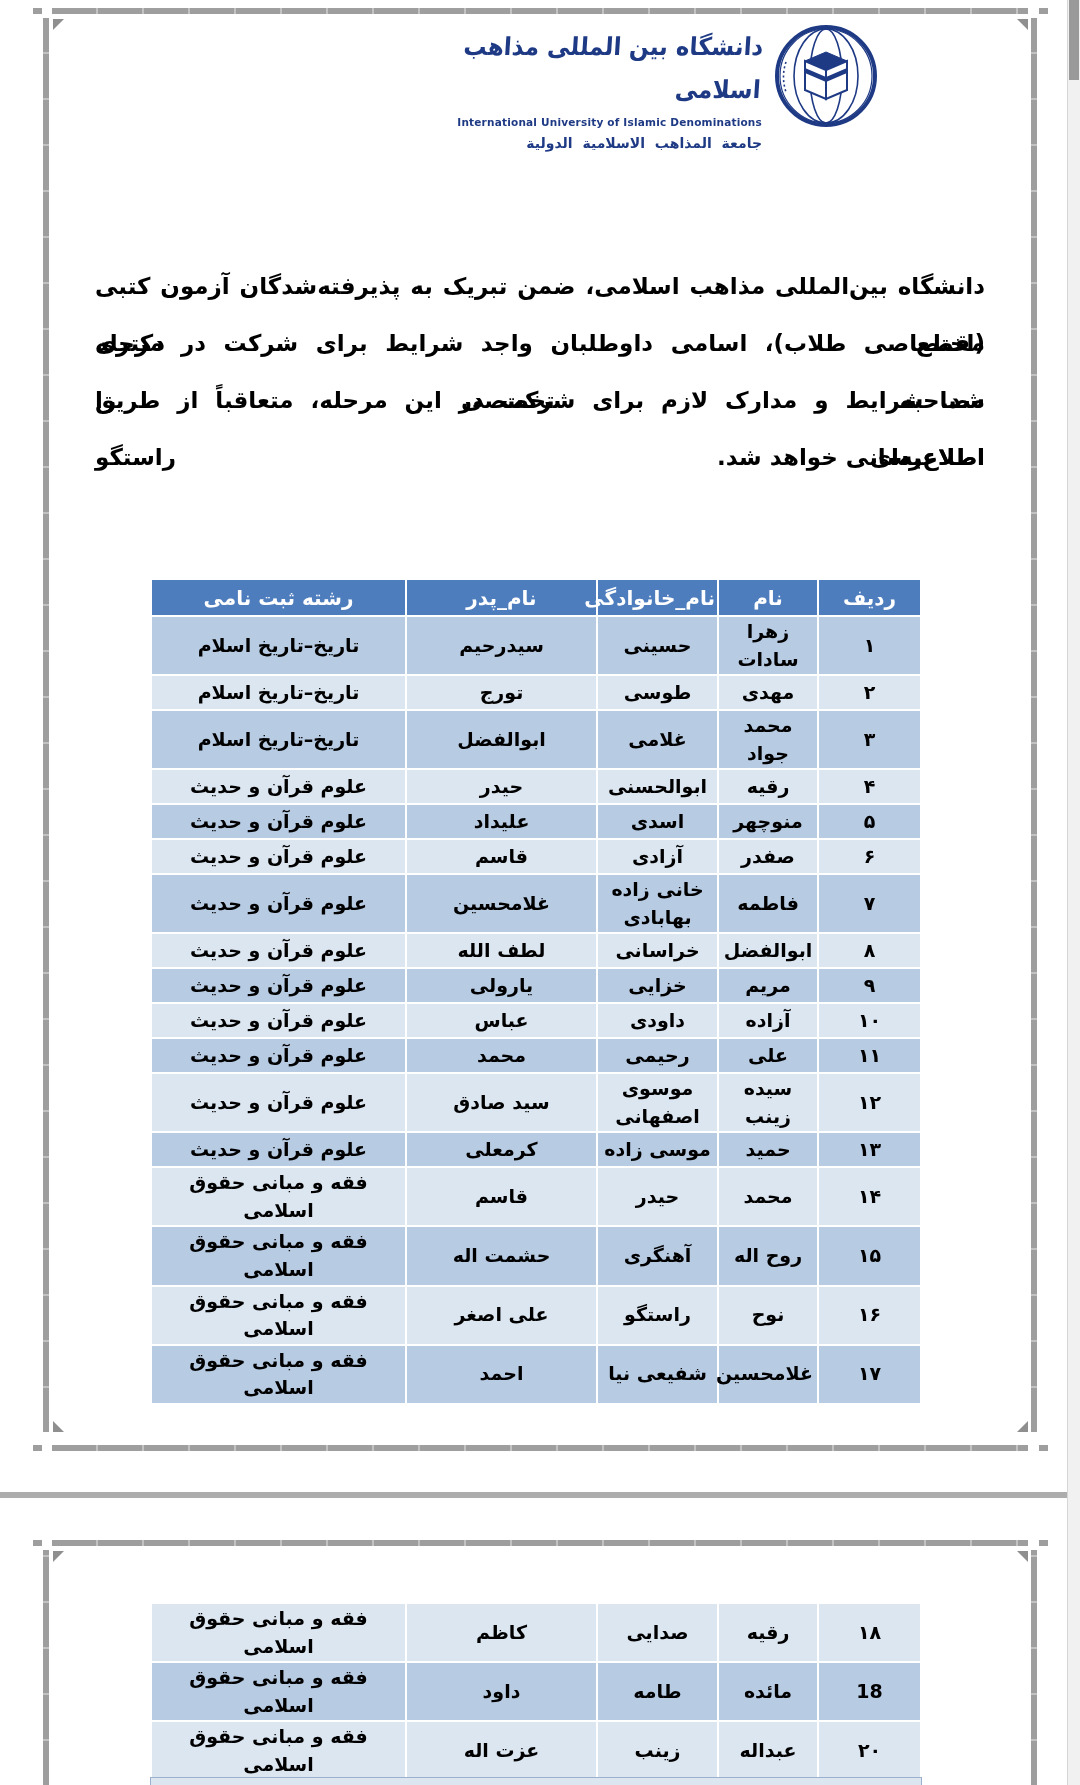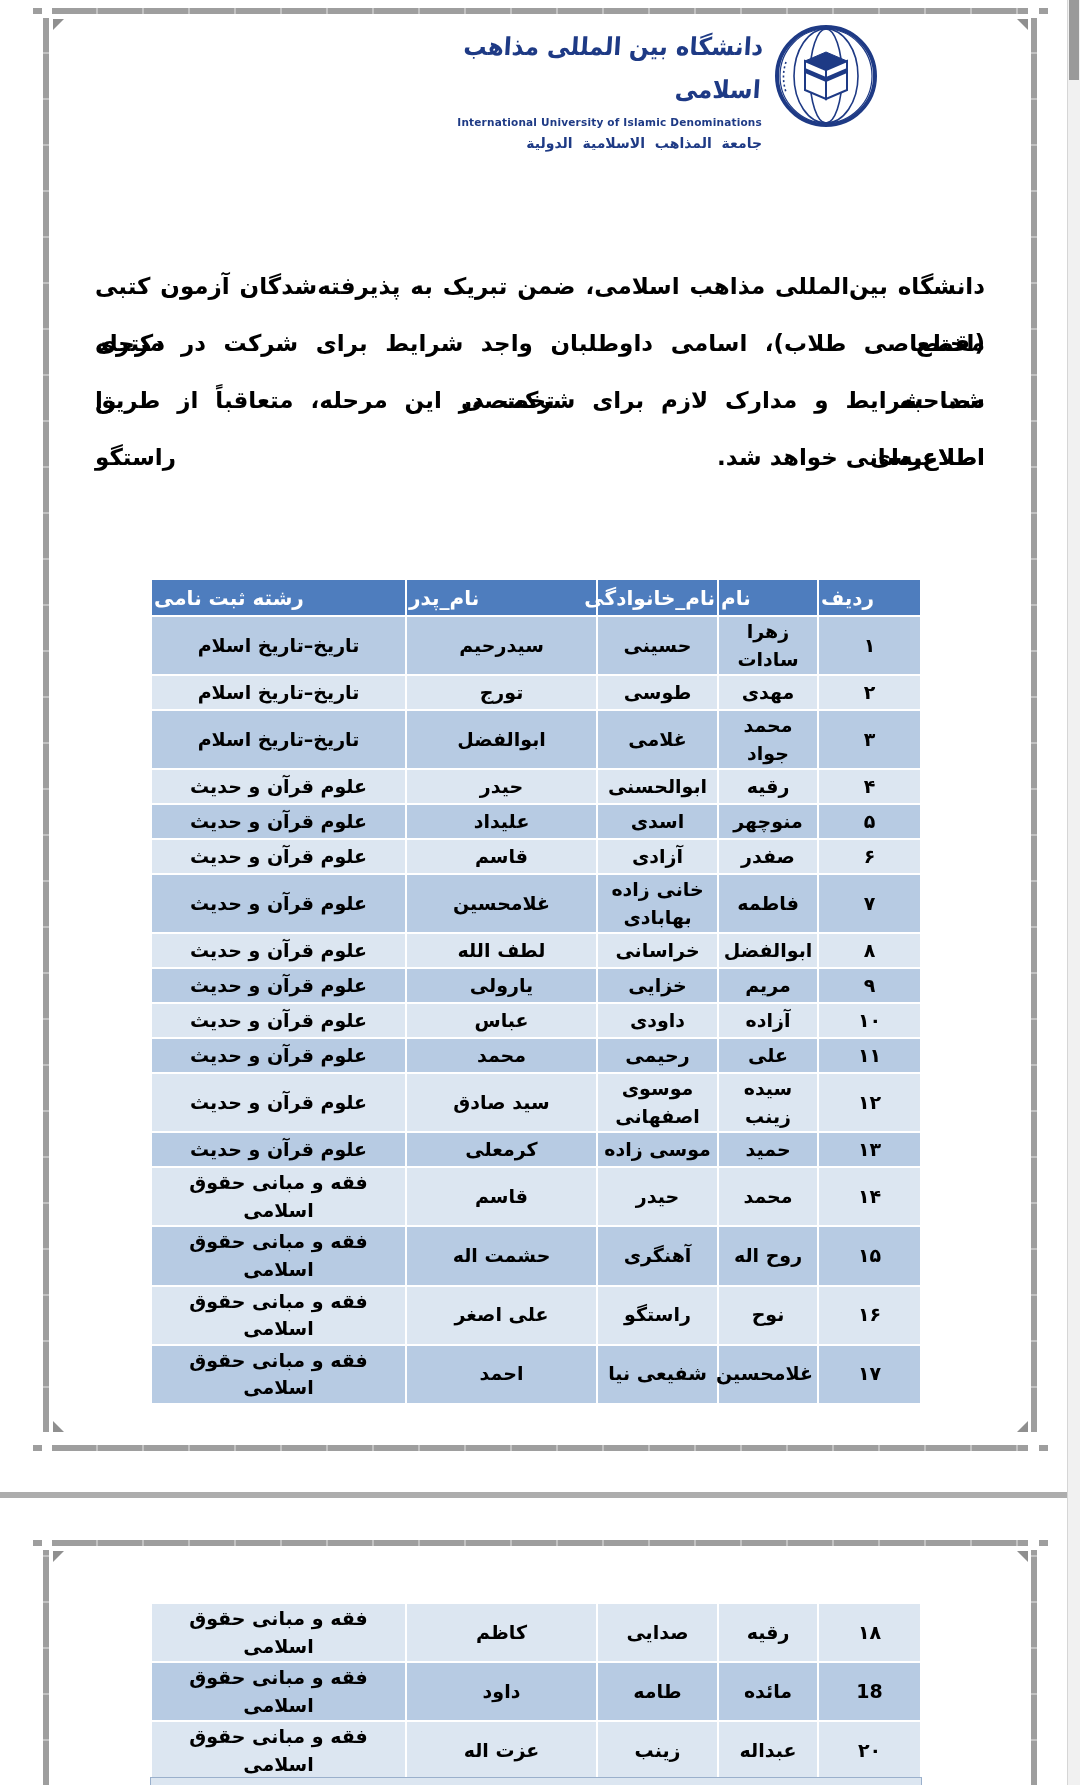--- a/index.html
+++ b/index.html
@@ -32,21 +32,21 @@
     color:var(--title-red,#c00000);font-weight:bold;font-size:31px;line-height:56px;}
   
   .body-par{position:absolute;left:95px;top:258px;width:890px;direction:rtl;color:#000;
     font-weight:bold;font-size:23px;}
   .body-line{height:57px;line-height:57px;text-align:justify;text-align-last:justify;white-space:normal;}
   .body-line.last{text-align-last:right;}
   
   .results{position:absolute;left:150px;width:770px;border-collapse:collapse;direction:rtl;
     border:1px solid #7a7a7a;table-layout:fixed;}
   .results th{background:var(--header-bg,#4e7dbe);color:#fff;font-size:20px;font-weight:bold;
-    height:35px;border:2px solid #fff;text-align:left;padding:0 2px;}
+    height:35px;border:2px solid #fff;text-align:center;padding:0 2px;}
   .results td{font-size:19px;font-weight:bold;color:#000;height:31px;border:2px solid #fff;
     text-align:center;vertical-align:middle;padding:1px 4px;line-height:1.45;}
   .results tr.dark td{background:var(--row-dark,#b7cbe3);}
   .results tr.light td{background:var(--row-light,#dce6f1);}
   .results.pg2 td{height:38px;}
   .row-sliver{position:absolute;left:150px;top:1777px;width:770px;height:8px;
     background:var(--row-light,#dce6f1);border:1px solid #9ab0cc;border-bottom:none;}
 </style>
 </head>
 <body>

